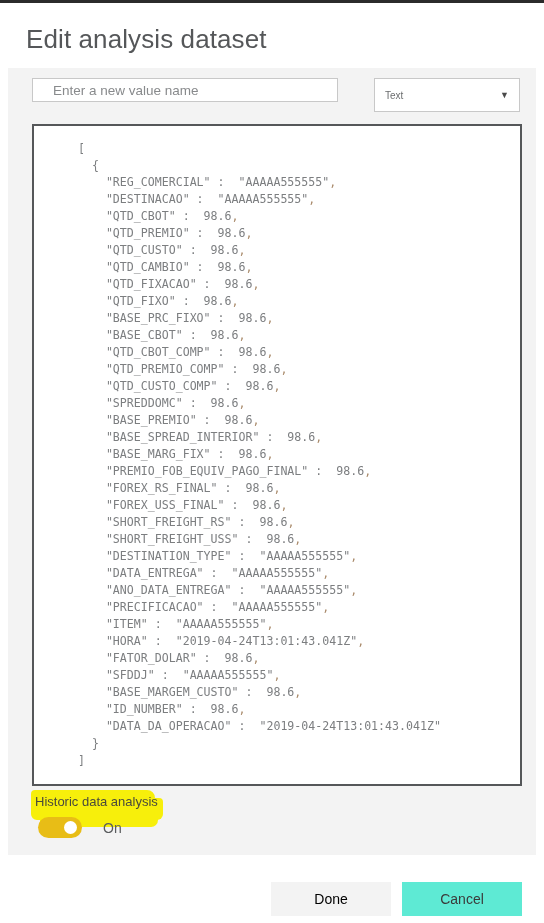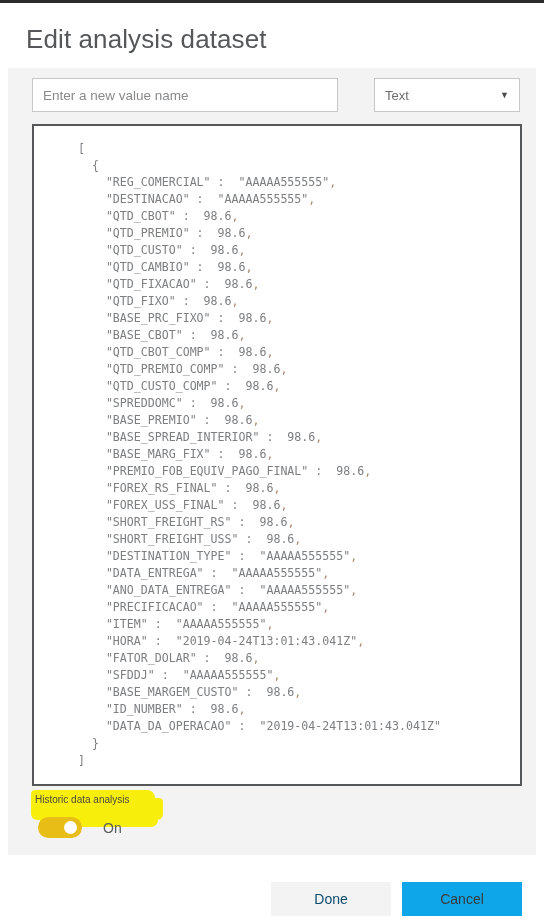--- a/index.html
+++ b/index.html
@@ -54,25 +54,25 @@
     top: 10px;
     left: 24px;
     width: 480px;
     height: 34px;
   }
   .value-name-input {
     position: absolute;
     left: 0;
     top: 0;
     width: 306px;
-    height: 34px;
+    height: 24px;
     box-sizing: border-box;
     border: 1px solid #c8c8c8;
     background: #ffffff;
-    padding: 0 10px;
+    padding: 0 20px;
     font-family: "Liberation Sans", sans-serif;
     font-size: 13.5px;
     color: #666666;
     outline: none;
     border-radius: 0;
   }
   .value-name-input::placeholder { color: #888a8c; opacity: 1; }
 
   .type-select {
     position: absolute;
@@ -82,21 +82,21 @@
     height: 34px;
     box-sizing: border-box;
     border: 1px solid #c8c8c8;
     background: #ffffff;
     display: flex;
     align-items: center;
     padding: 0 10px;
     cursor: default;
   }
   .type-select .sel-value {
-    font-size: 13px;
+    font-size: 10px;
     color: #6b6d6f;
     flex: 1;
     white-space: nowrap;
   }
   .type-select .caret {
     font-size: 9px;
     color: #4a4a4a;
     line-height: 1;
     margin-left: 6px;
   }
@@ -140,21 +140,21 @@
     width: 124px;
     height: 30px;
     background: #f7ef0b;
     border-radius: 4px 8px 10px 6px;
     box-shadow: 6px 10px 0 -3px #f7ef0b, 12px 4px 0 -4px #f7ef0b;
   }
   .toggle-label {
     position: absolute;
     left: 3px;
     top: 0px;
-    font-size: 10px;
+    font-size: 13px;
     color: #4a4a3c;
     white-space: nowrap;
   }
   .toggle-row {
     position: absolute;
     left: 6px;
     top: 23px;
     display: flex;
     align-items: center;
   }
@@ -199,26 +199,26 @@
     font-family: "Liberation Sans", sans-serif;
     font-size: 14px;
     text-align: center;
     line-height: 34px;
     box-sizing: border-box;
     padding: 0;
   }
   .btn-done {
     left: 271px;
     background: #f3f3f3;
-    color: #0c4a6e;
+    color: #000000;
     cursor: default;
   }
   .btn-cancel {
     left: 402px;
-    background: #0ea5e9;
+    background: #5eead4;
     color: #3b3b3b;
     cursor: pointer;
   }
 </style>
 </head>
 <body>
 
 <div class="top-rule"></div>
 
 <div class="dialog-title">Edit analysis dataset</div>

